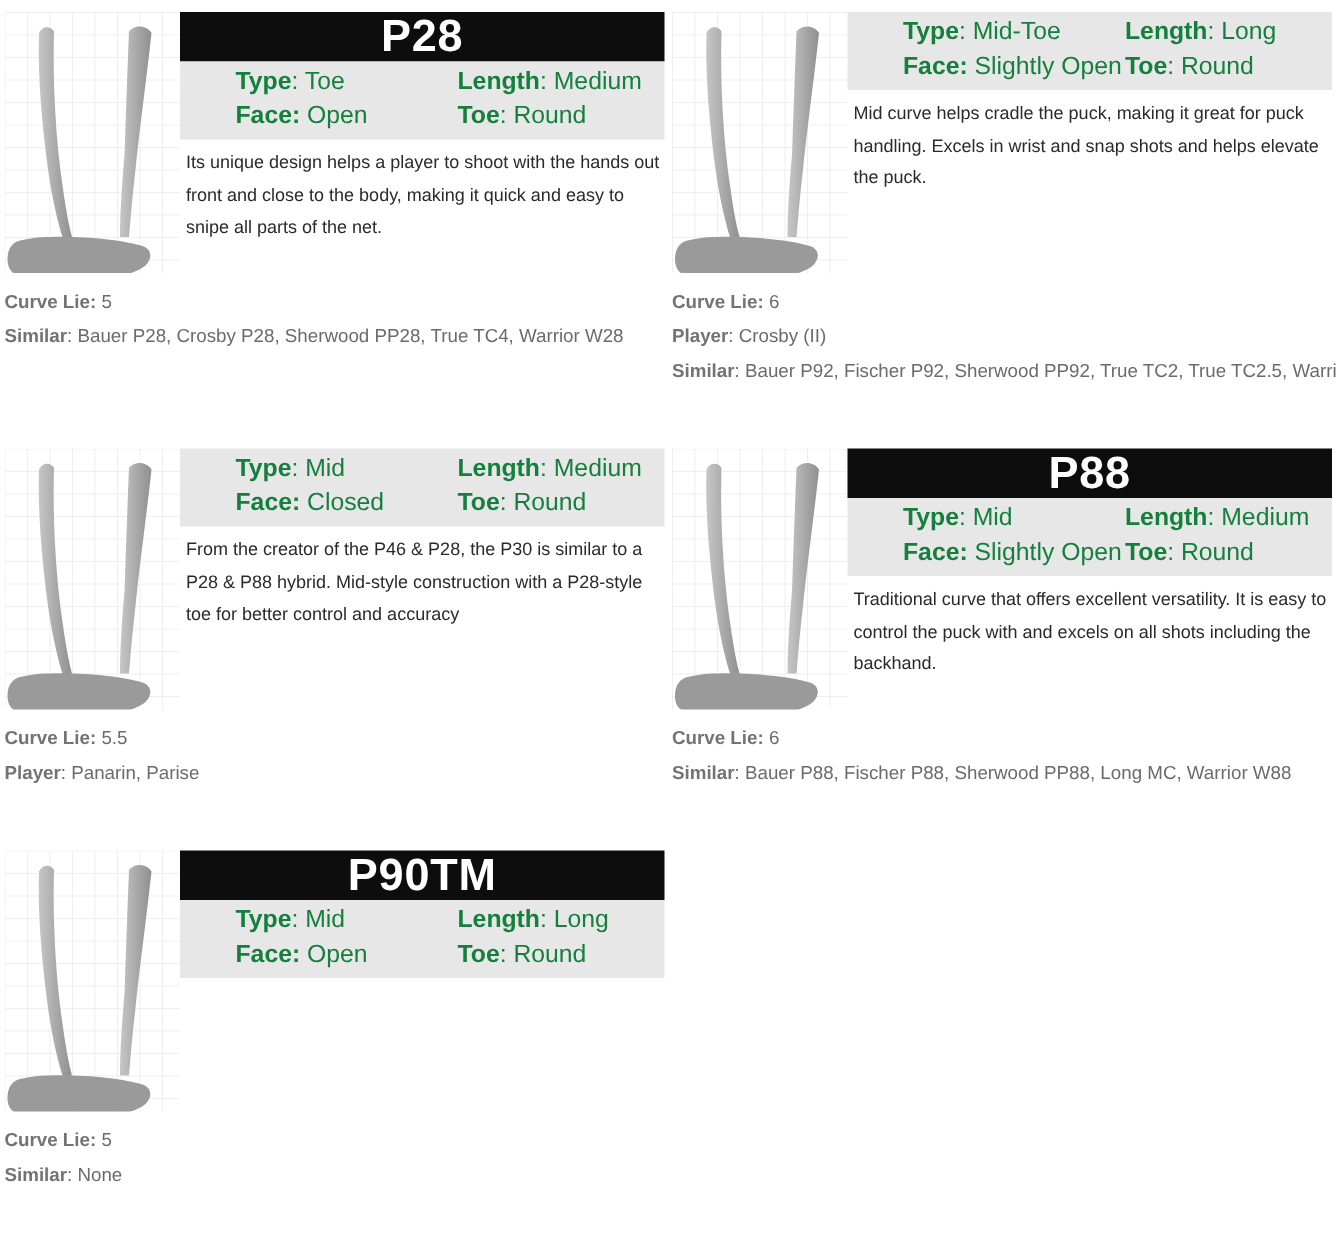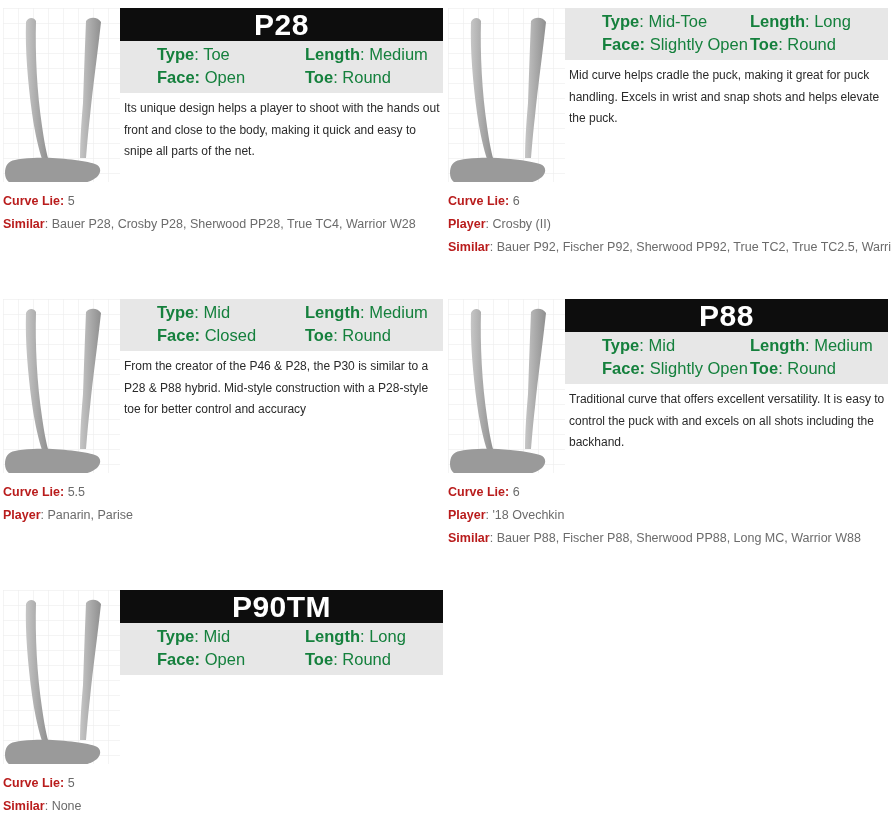--- a/index.html
+++ b/index.html
@@ -52,21 +52,21 @@
     line-height: 21.5px;
     color: #2a2a2a;
   }
   .details {
     margin-top: 8px;
     font-size: 12.5px;
     line-height: 23px;
     color: #6b6b6b;
   }
   .detail-row { white-space: nowrap; }
-  .dlbl { font-weight: bold; color: #b91c1c; }
+  .dlbl { font-weight: bold; color: #737373; }
   .svg-defs { position: absolute; width: 0; height: 0; overflow: hidden; }
 </style>
 </head>
 <body>
 
 <svg class="svg-defs" aria-hidden="true">
   <defs>
     <pattern id="gridpat" width="15" height="15" patternUnits="userSpaceOnUse">
       <path d="M15 0 H0 V15" fill="none" stroke="#eaeaea" stroke-width="1"></path>
     </pattern>
@@ -179,21 +179,20 @@
             <div class="attr-row">
               <span><span class="lbl">Face:</span><span> </span><span>Slightly Open</span></span>
               <span><span class="lbl">Toe</span><span>: </span><span>Round</span></span>
             </div>
           </div>
           <p class="desc">Traditional curve that offers excellent versatility. It is easy to control the puck with and excels on all shots including the backhand.</p>
         </div>
       </div>
       <div class="details">
         <div class="detail-row"><span class="dlbl">Curve Lie:</span><span> </span><span>6</span></div>
-        <div class="detail-row"><span class="dlbl">Player</span><span>: </span><span>'18 Ovechkin</span></div>
         <div class="detail-row"><span class="dlbl">Similar</span><span>: </span><span>Bauer P88, Fischer P88, Sherwood PP88, Long MC, Warrior W88</span></div>
       </div>
     </div>
 
     <div class="card">
       <div class="card-top">
         <svg class="blade" viewBox="0 0 117 174">
             <use href="#blade-symbol" xlink:href="#blade-symbol"></use>
           </svg>
         <div class="info">

